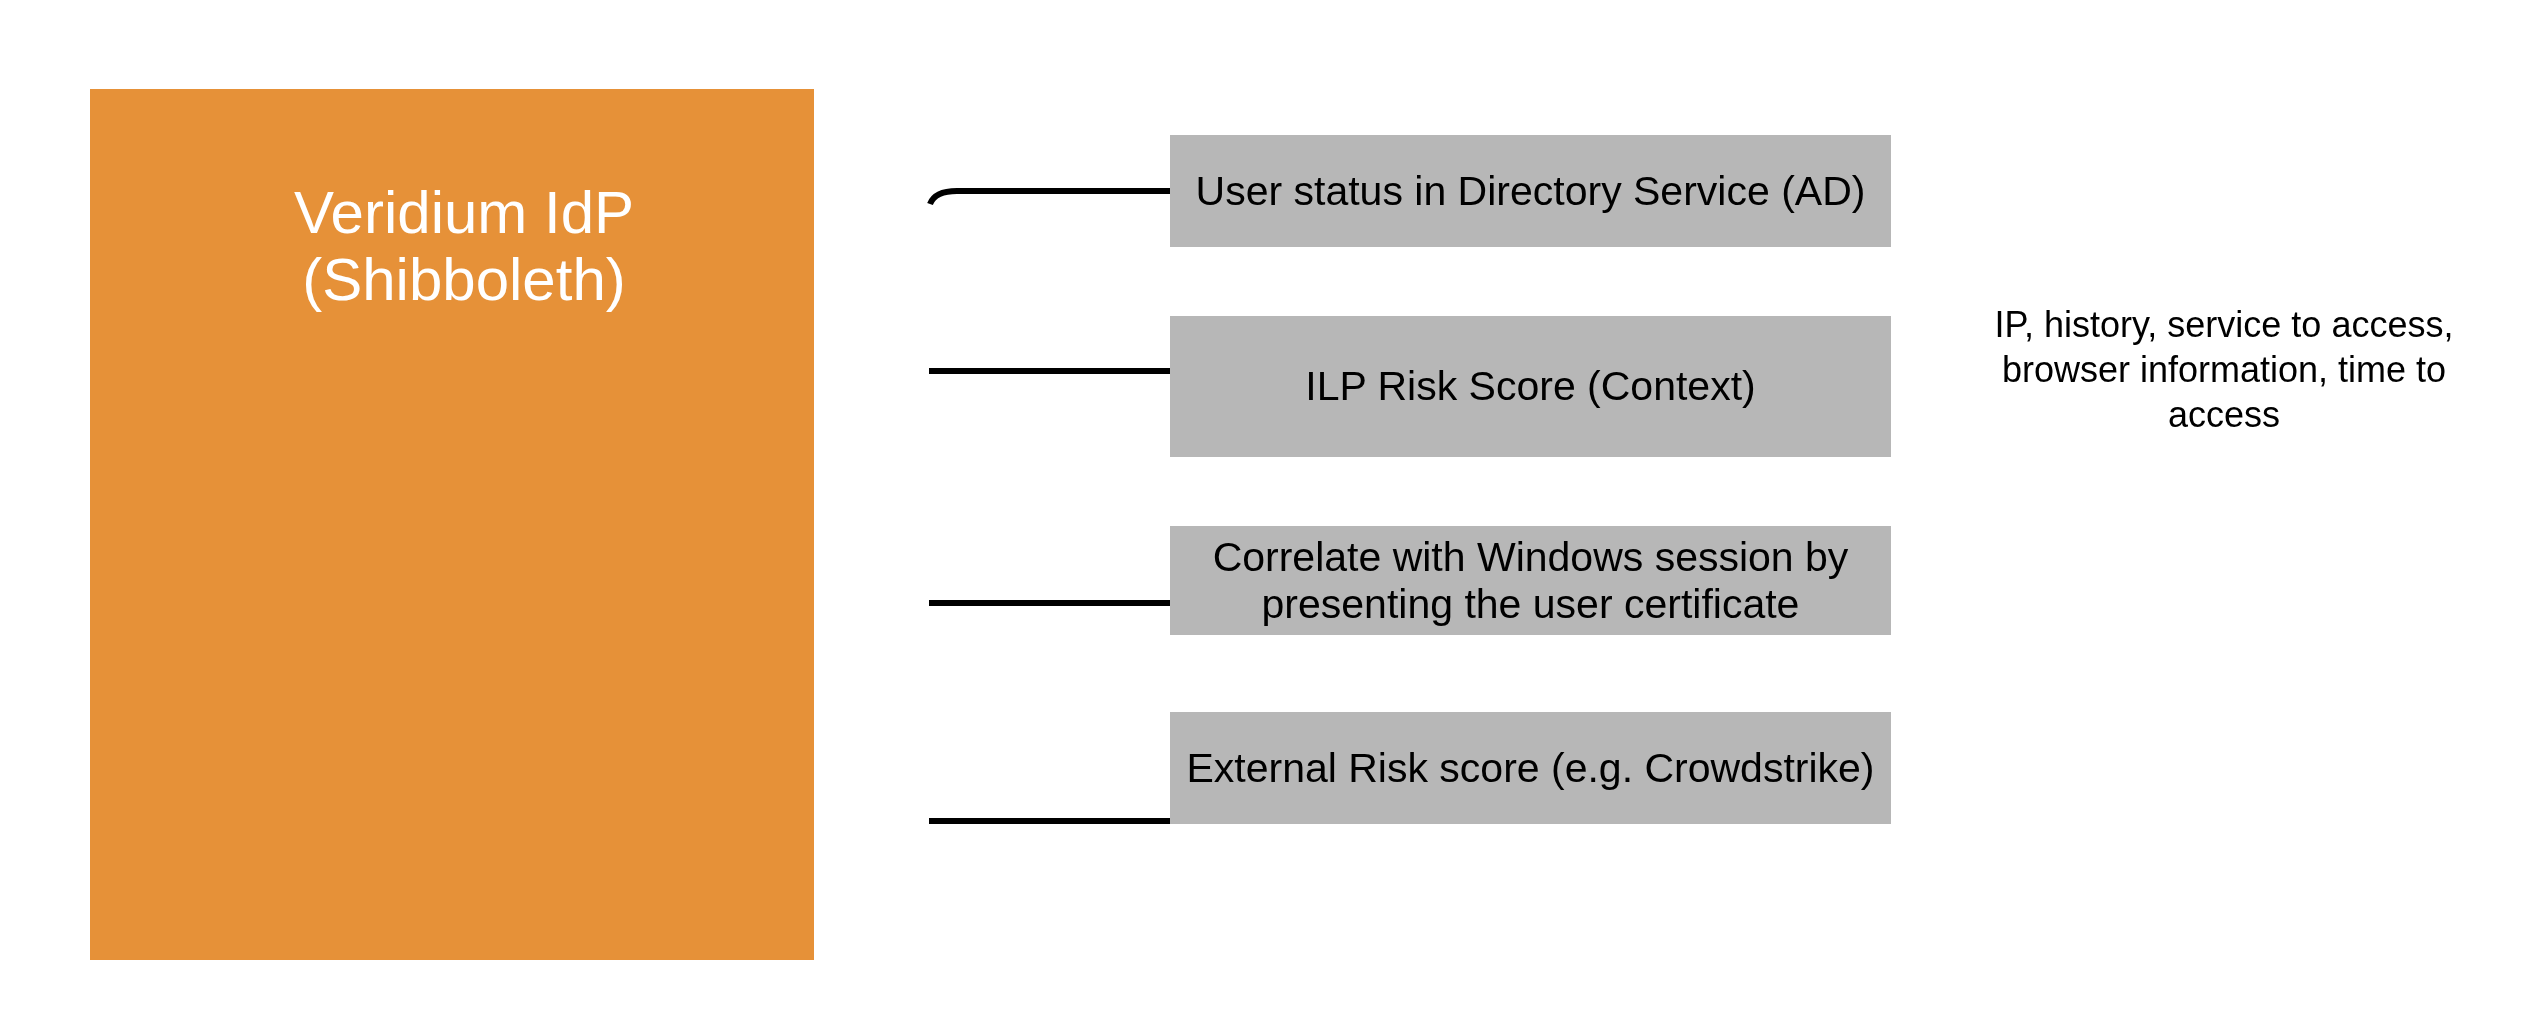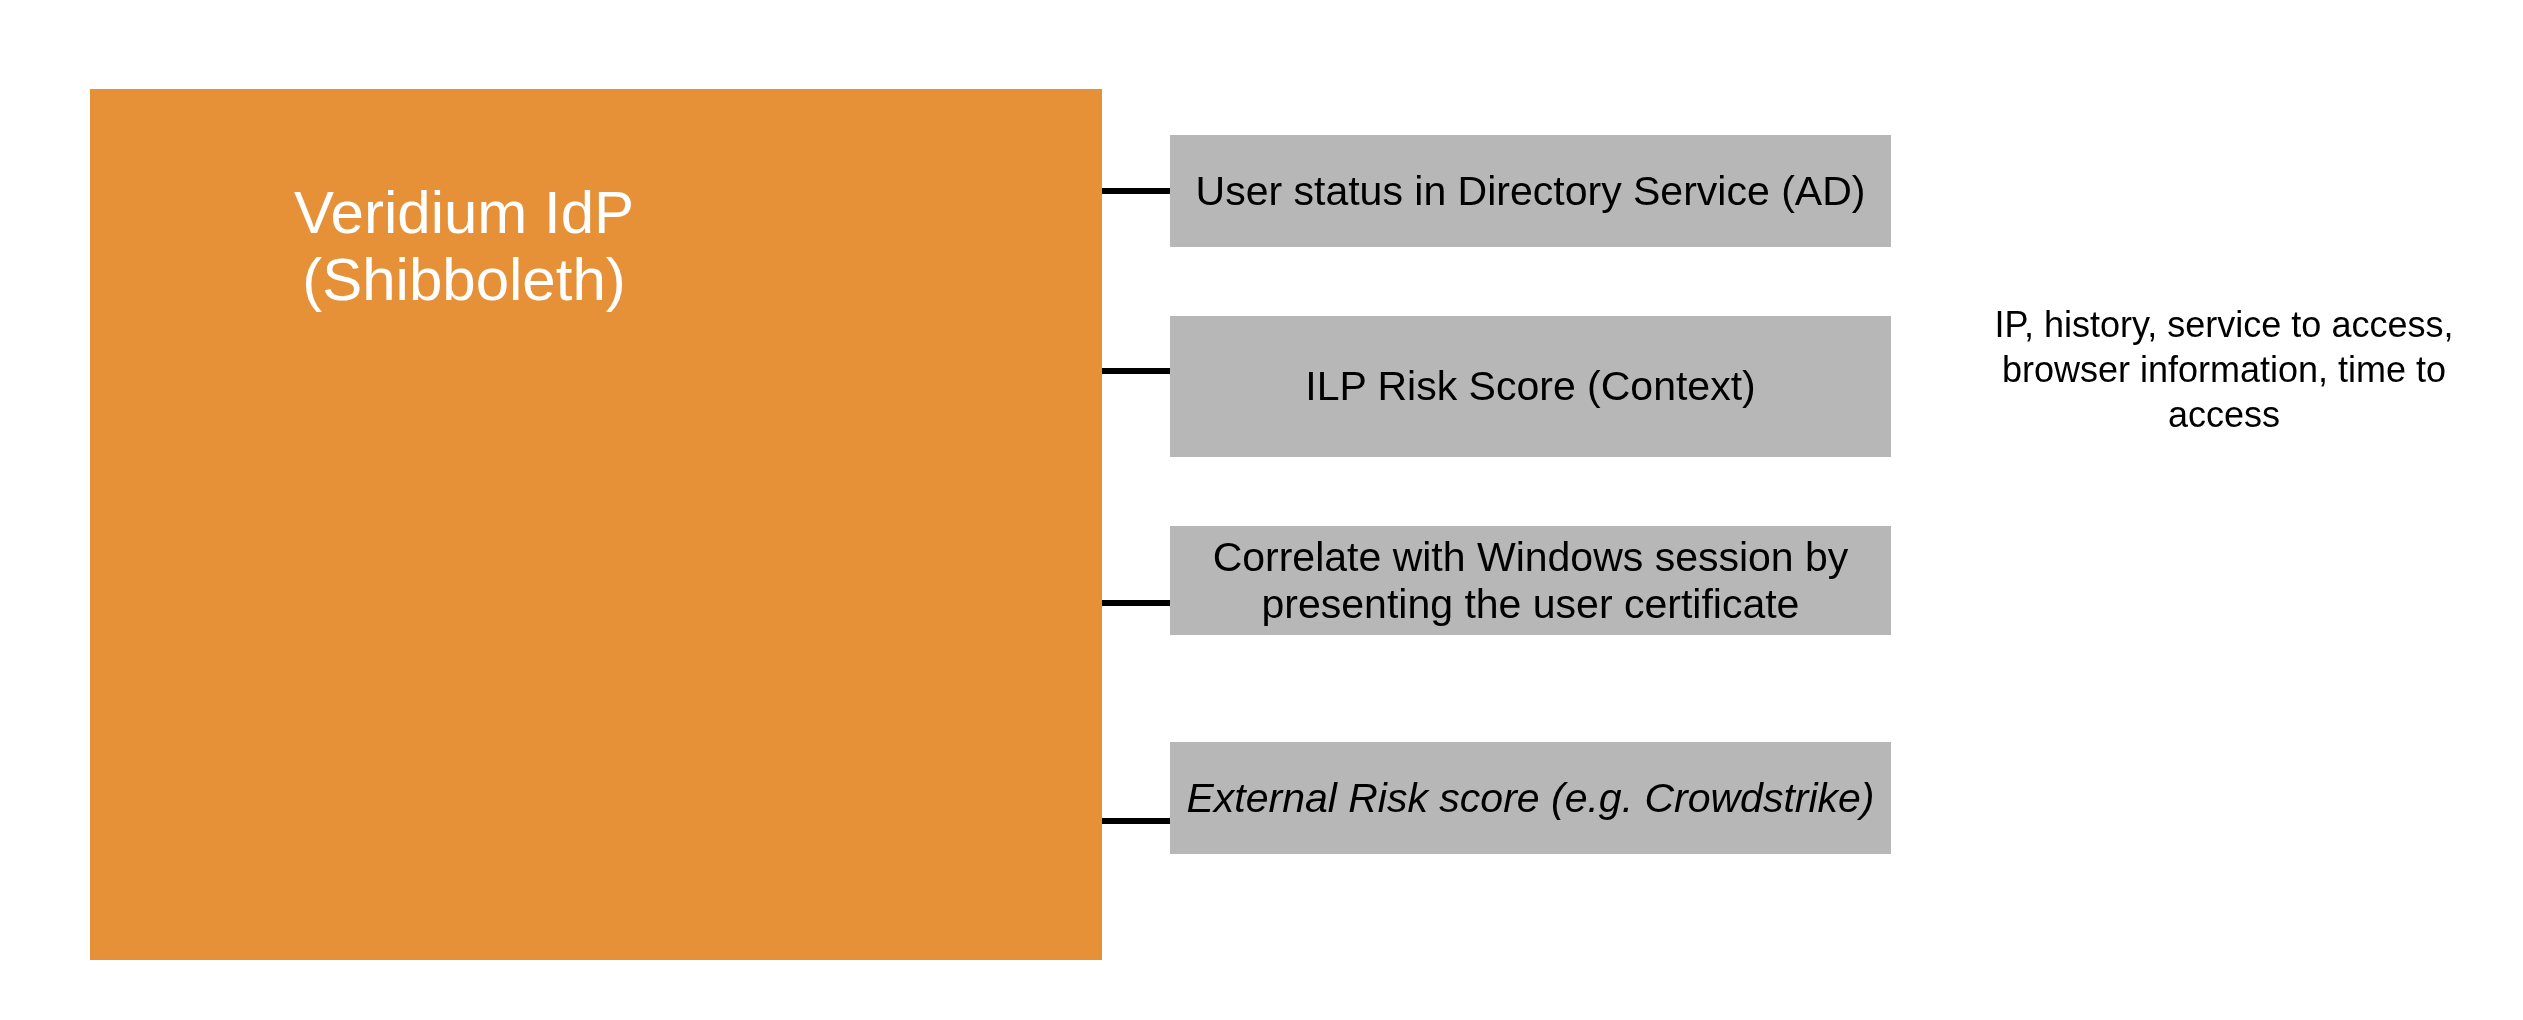--- a/index.html
+++ b/index.html
@@ -30,21 +30,21 @@
   .conn {
     stroke: var(--connector);
     stroke-width: 6px;
     fill: none;
     stroke-linecap: butt;
   }
   .idp-box {
     position: absolute;
     left: 90px;
     top: 89px;
-    width: 1012px;
+    width: 724px;
     height: 871px;
     background: var(--idp-fill);
     text-decoration: underline;
   }
   .idp-title {
     position: absolute;
     left: 0;
     top: 90px;
     width: 748px;
     text-align: center;
@@ -63,21 +63,21 @@
     align-items: center;
     justify-content: center;
     text-align: center;
     font-size: 41px;
     line-height: 47px;
     padding: 16px 4px;
   }
   .f1 { top: 135px; height: 112px; }
   .f2 { top: 316px; height: 141px; }
   .f3 { top: 526px; height: 109px; align-items: center; }
-  .f4 { top: 742px; height: 112px; font-style: italic; }
+  .f4 { top: 712px; height: 112px; }
   .annotation {
     position: absolute;
     left: 1988px;
     top: 302px;
     width: 472px;
     color: var(--annotation-text);
     font-size: 36px;
     line-height: 45px;
     text-align: center;
   }

